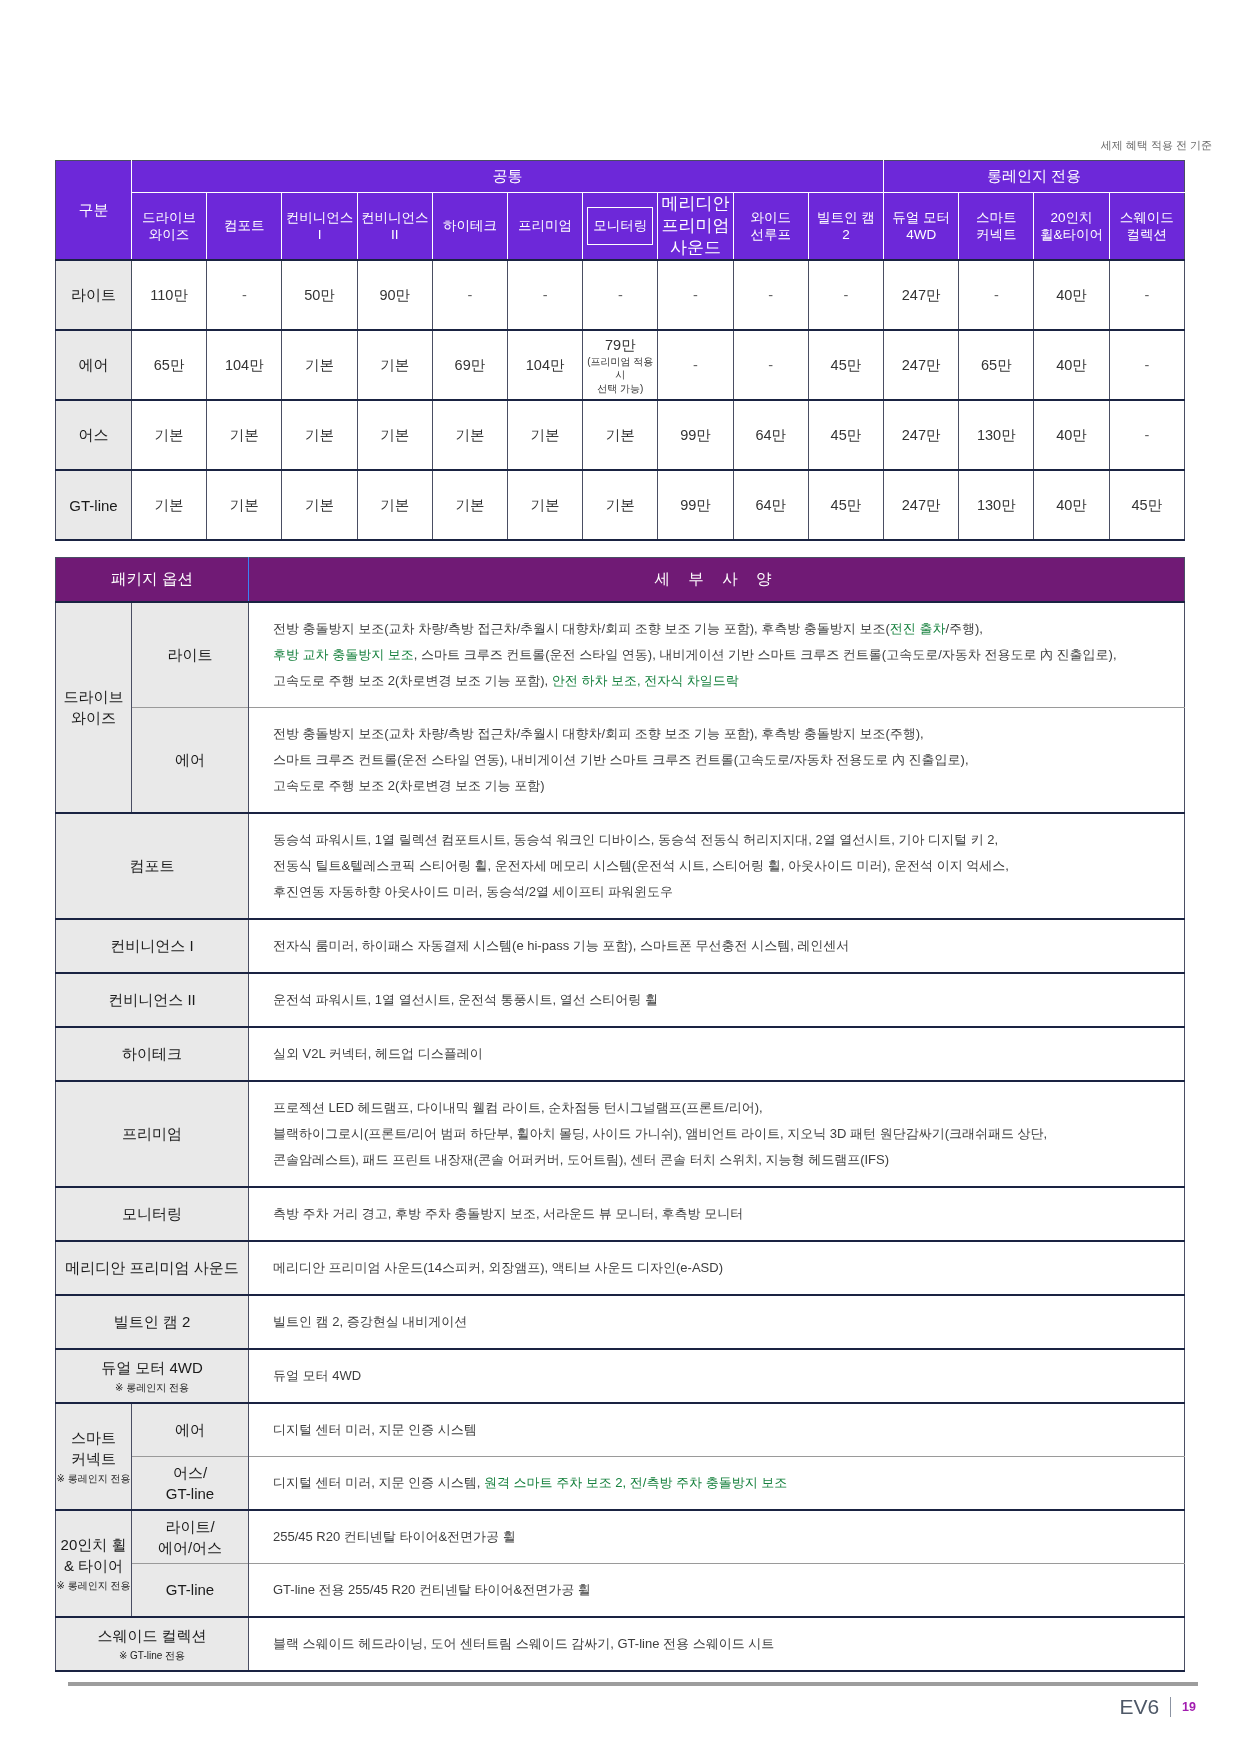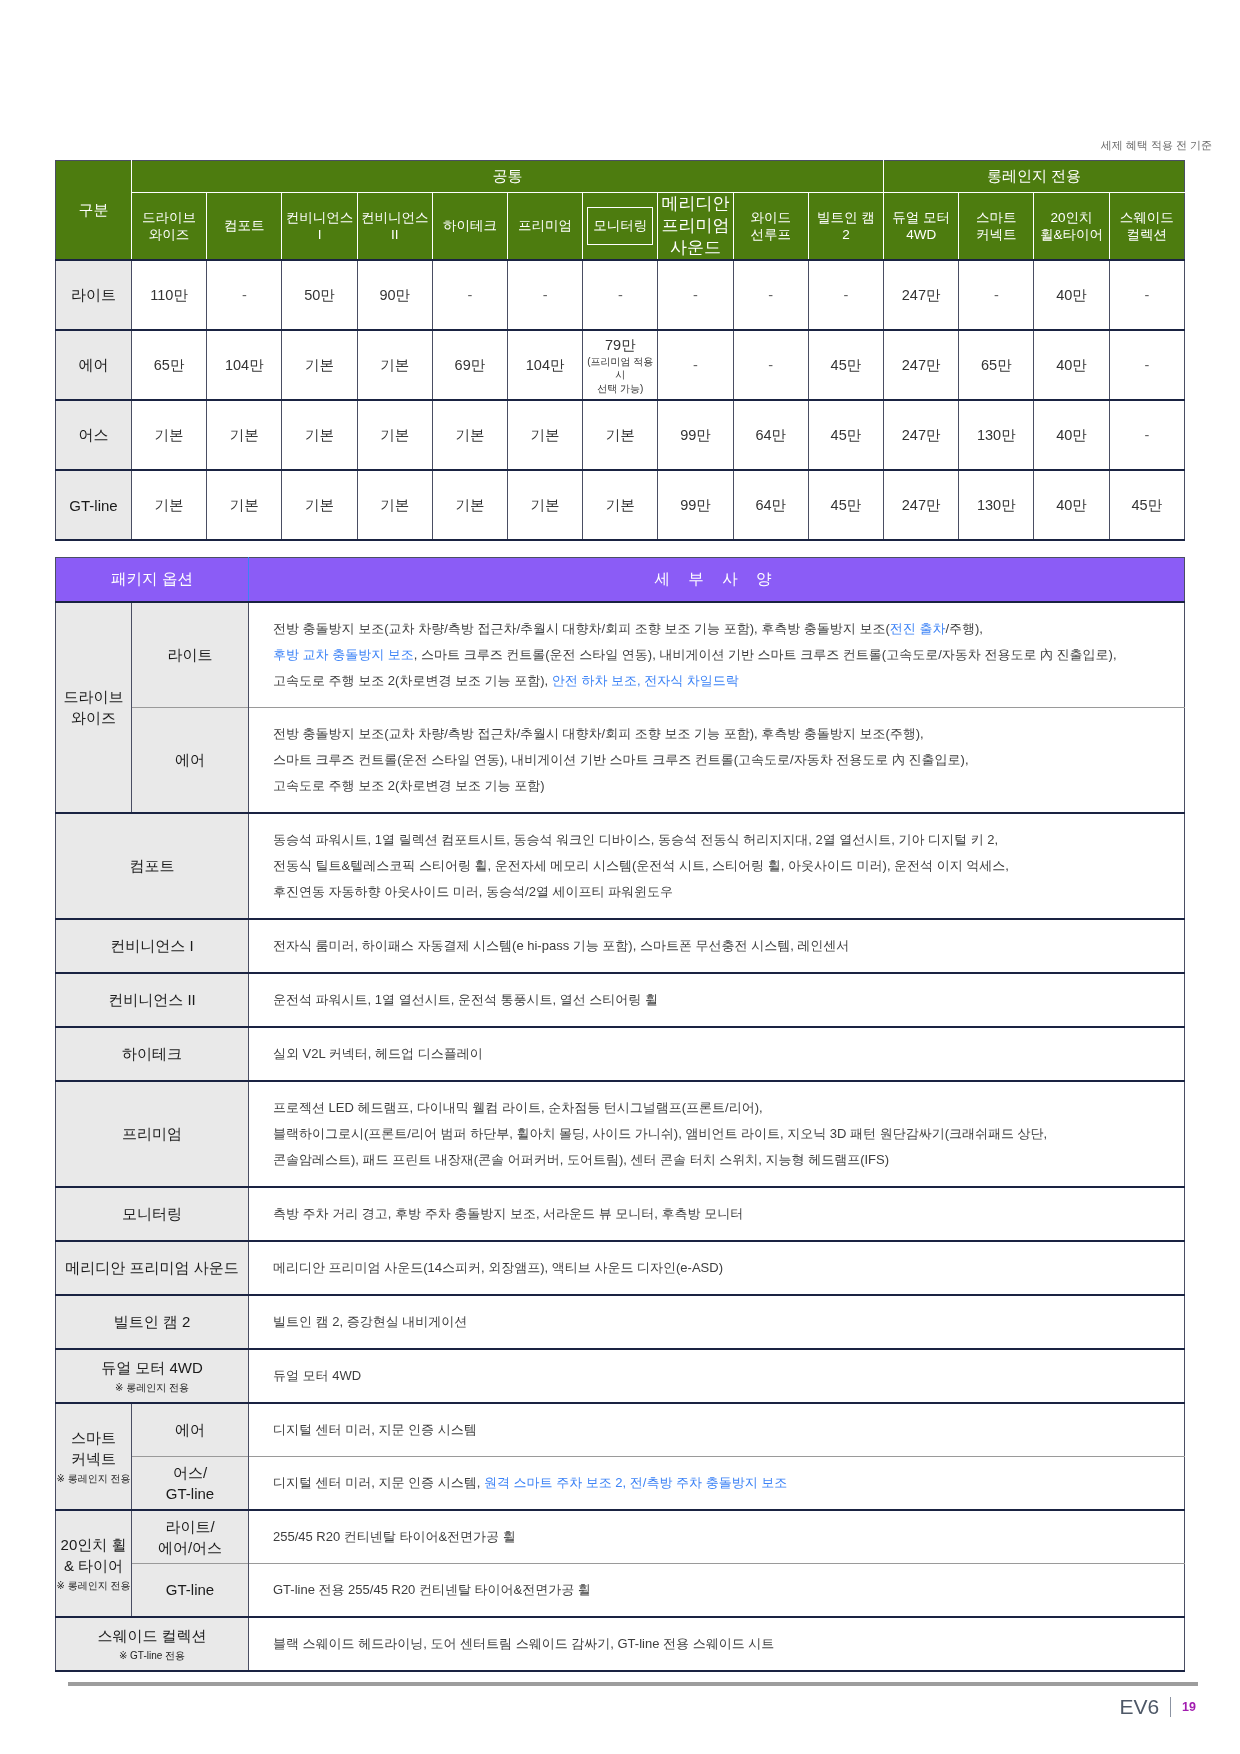--- a/index.html
+++ b/index.html
@@ -10,56 +10,56 @@
     color:#333;
   }
   .page { padding:138px 28px 0 55px; }
 
   .top-note { text-align:right; font-size:11px; color:#6b6b6b; margin-bottom:7px; }
 
   table { border-collapse:collapse; width:1130px; table-layout:fixed; }
 
   
   .pricing { border:1px solid #4a4e63; border-bottom:2px solid #1a2342; }
-  .pricing th { background:#4d7c0f; color:#fff; font-weight:400; text-align:center; vertical-align:middle; }
+  .pricing th { background:#6d28d9; color:#fff; font-weight:400; text-align:center; vertical-align:middle; }
   .pricing .corner-th { font-size:15px;font-family:Liberation Mono, monospace; }
   .pricing .group-th { height:32px; font-size:15px; border-left:1px solid #fff; }
   .pricing .col-th {
     height:58px; font-size:13.5px; line-height:1.3;
     border-left:1px solid #fff; border-top:1px solid #fff; white-space:pre-line;
   }
   .pricing .col-th.sm { font-size:17px; }
   .boxed { display:inline-block; border:1px solid #fff; padding:9px 5px; font-size:13.5px; }
   .pricing tbody td {
     height:70px; text-align:center; vertical-align:middle;
     border-left:1px solid #4a4e63; border-top:2px solid #1a2342;
     font-size:14.5px; color:#333;
   }
   .pricing tbody td.trim { background:#e9e9e9; color:#1a1a1a; font-size:15px; }
   .pricing tbody td.dash .main { color:#666; }
   .pricing .small { font-size:10px; line-height:1.35; color:#333; }
 
   
   .packages { margin-top:16px; border:1px solid #4a4e63; border-bottom:2px solid #1a2342; }
-  .packages thead th { background:#8b5cf6; color:#fff; height:44px; font-weight:400; font-size:15.5px; text-align:center; vertical-align:middle; }
+  .packages thead th { background:#701a75; color:#fff; height:44px; font-weight:400; font-size:15.5px; text-align:center; vertical-align:middle; }
   .packages thead th.spec-th { letter-spacing:7px; border-left:1px solid #3b82f6; }
   .packages td { vertical-align:middle; }
   .packages td.lbl {
     background:#e9e9e9; text-align:center; font-size:15px; color:#1a1a1a;
     white-space:pre-line; line-height:1.4;
   }
   .packages td.lbl .note { font-size:10px; color:#222; margin-top:3px; white-space:nowrap; }
   .packages td.sub { border-left:1px solid #4a4e63; }
   .packages td.detail {
     border-left:1px solid #4a4e63; padding:13px 18px 13px 24px;
     font-size:13px; color:#3d3d3d; line-height:2.0; text-align:left;
   }
   .packages tr.gstart > td { border-top:2px solid #1a2342; }
   .packages tr.sstart > td { border-top:1px solid #9a9a9a; }
-  .red { color:#3b82f6; }
+  .red { color:#15803d; }
 
   
   .footer { position:absolute; left:68px; width:1130px; top:1682px; }
   .footer-bar { height:4px; background:#9d9d9d; }
   .footer-text { display:flex; justify-content:flex-end; align-items:center; gap:11px; margin-top:9px; padding-right:2px; }
   .model { font-size:21px; color:#4e5867; }
   .pipe { width:1px; height:20px; background:#8b93a2; }
   .pagenum { font-size:12.5px; color:#a21caf;font-weight:bold; }
 </style>
 </head>

